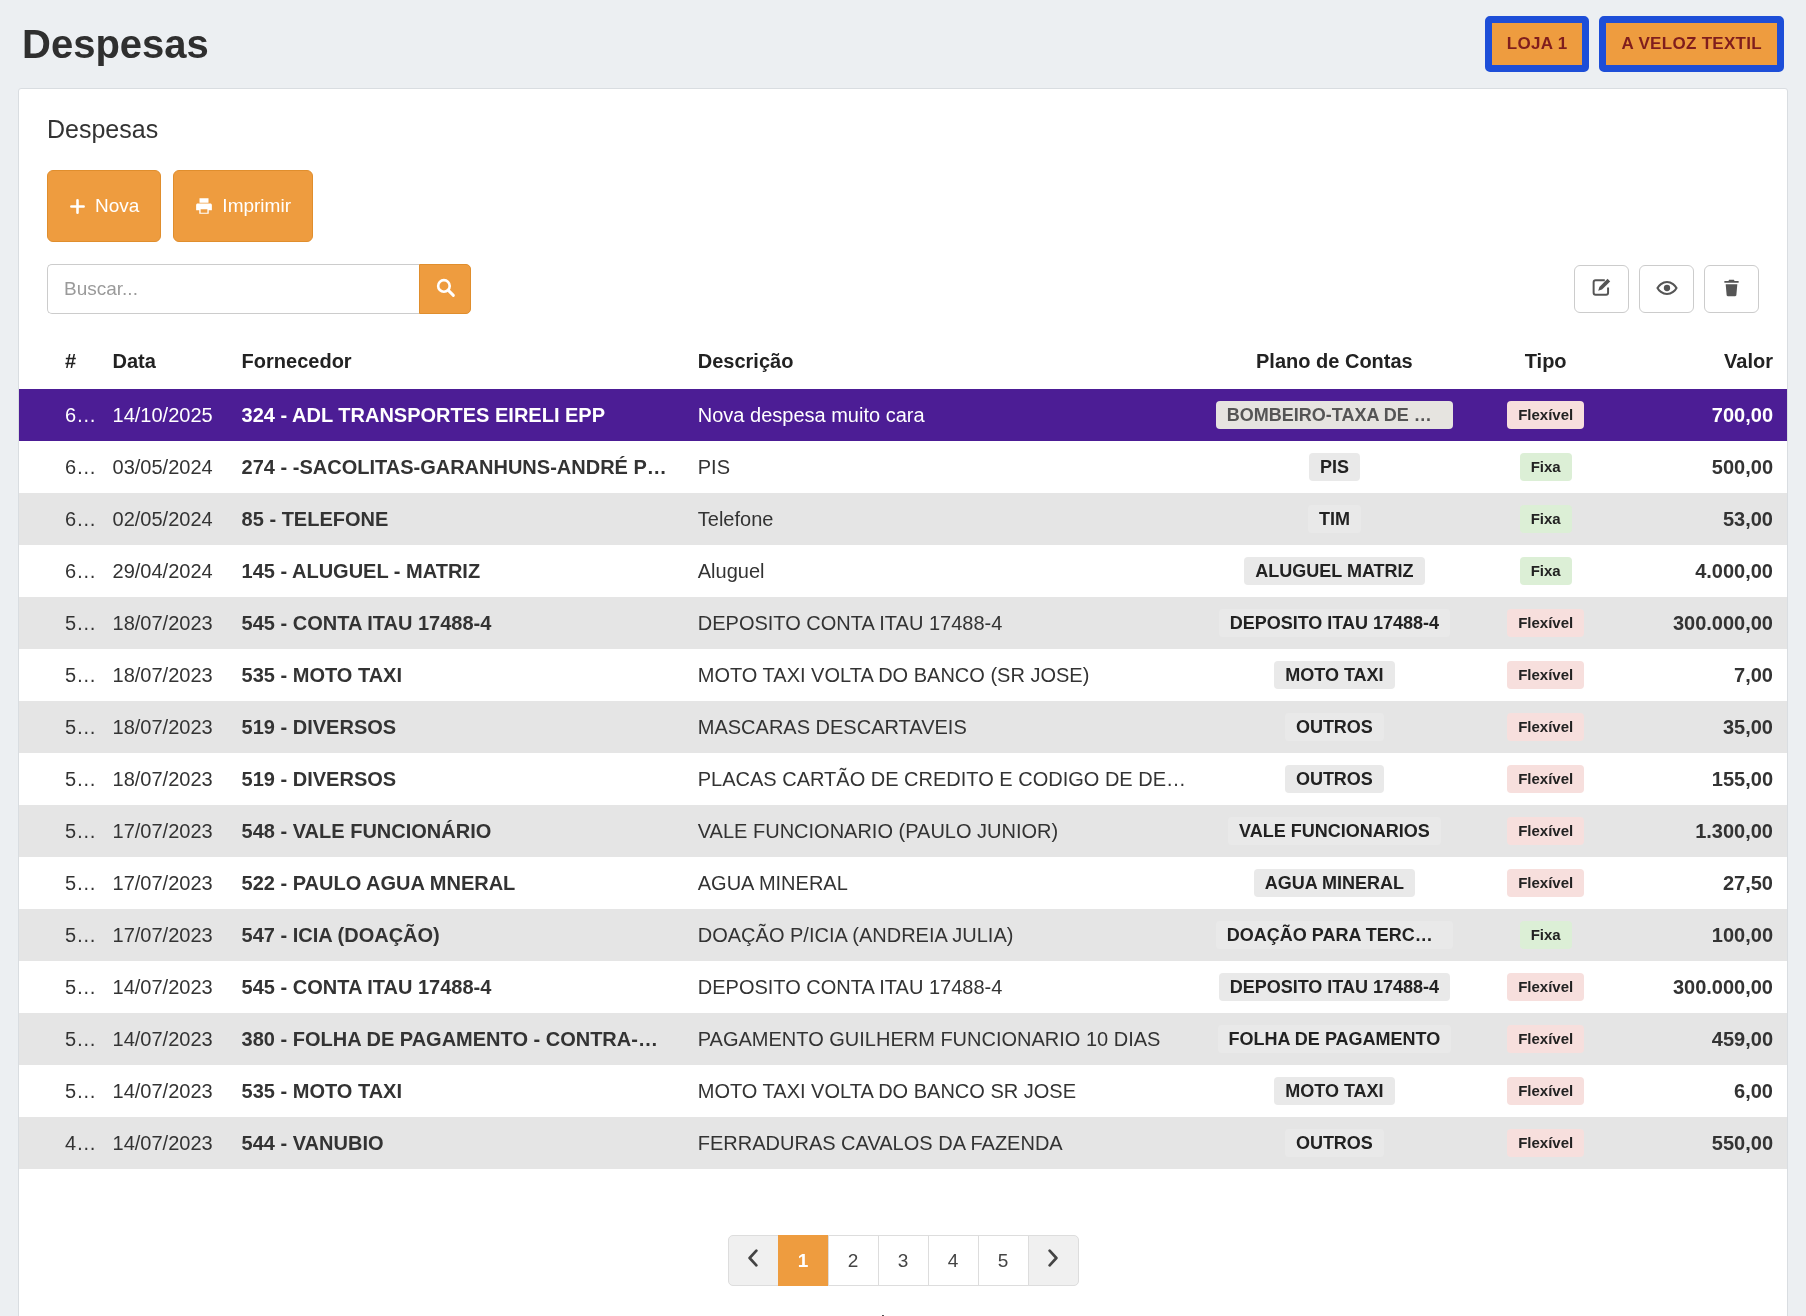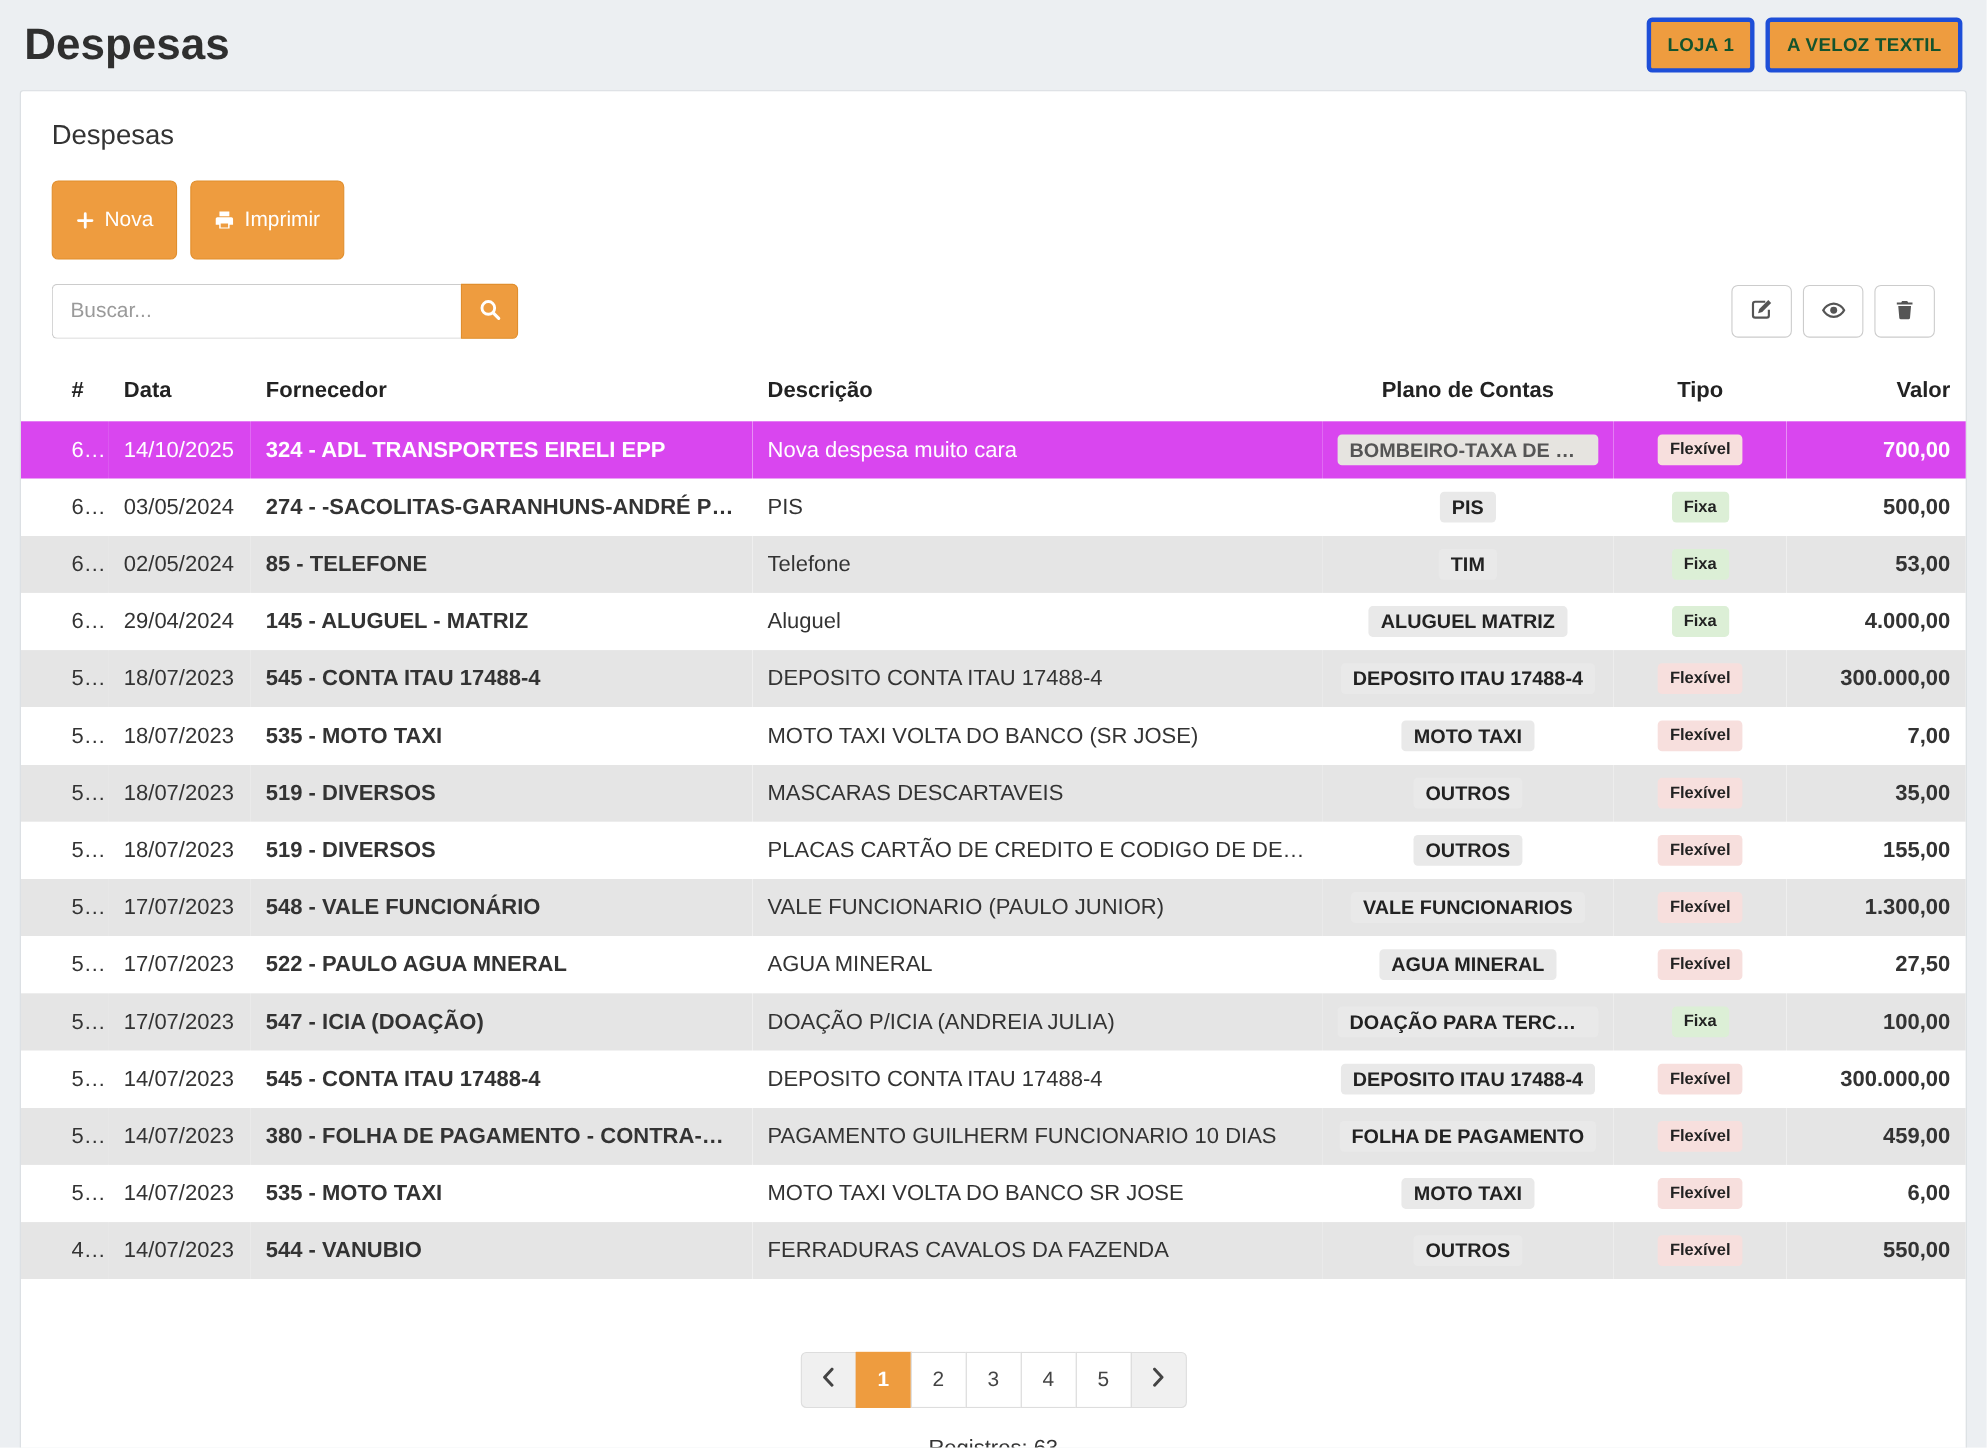--- a/index.html
+++ b/index.html
@@ -11,21 +11,21 @@
     overflow: hidden;
   }
   
   .top-header {
     display: flex; justify-content: space-between; align-items: center;
     padding: 16px 22px 14px 22px;
   }
   .page-title { font-size: 40px; font-weight: 700; color: #2f2f2f; }
   .store-buttons { display: flex; gap: 10px; }
   .store-btn {
-    background: #EE9C3F; color: #14532d; border: 4px solid #1d4ed8;
+    background: #EE9C3F; color: #7f1d1d; border: 7px solid #1d4ed8;
     font-family: inherit; font-size: 17px; font-weight: 700;
     padding: 11px 15px; border-radius: 5px; cursor: pointer; letter-spacing: .3px;
   }
   
   .card {
     margin: 2px 18px 18px; background: #fff;
     border: 1px solid #D9DDE1; border-radius: 3px;
     min-height: 1216px;
   }
   .card-title { font-size: 25px; font-weight: 500; color: #333; padding: 26px 28px 4px; }
@@ -74,21 +74,21 @@
   th.right, td.col-value { text-align: right; }
   td {
     font-size: 20px; color: #333; padding: 12px 14px; line-height: 25px;
     white-space: nowrap; overflow: hidden; text-overflow: ellipsis;
   }
   th:first-child, td:first-child { padding-left: 46px; }
   th:last-child, td:last-child { padding-right: 14px; }
   tr.stripe { background: #e5e5e5; }
   td.col-supplier { font-weight: 700; }
   td.col-value { font-weight: 700; }
-  tr.selected { background: #d946ef; }
+  tr.selected { background: #4c1d95; }
   tr.selected td { color: #fff; }
   .badge {
     display: inline-block; padding: 5px 11px; border-radius: 4px;
     font-size: 15px; font-weight: 700; color: #222; line-height: 18px;
     max-width: 100%; overflow: hidden; text-overflow: ellipsis; vertical-align: middle;
   }
   .badge-account { background: #E9E9E9; font-size: 18px; }
   tr.selected .badge-account { background: #E6E4E0; color: #555; }
   .badge-green { background: #DCEFD6; }
   .badge-red { background: #F7DFDD; }

